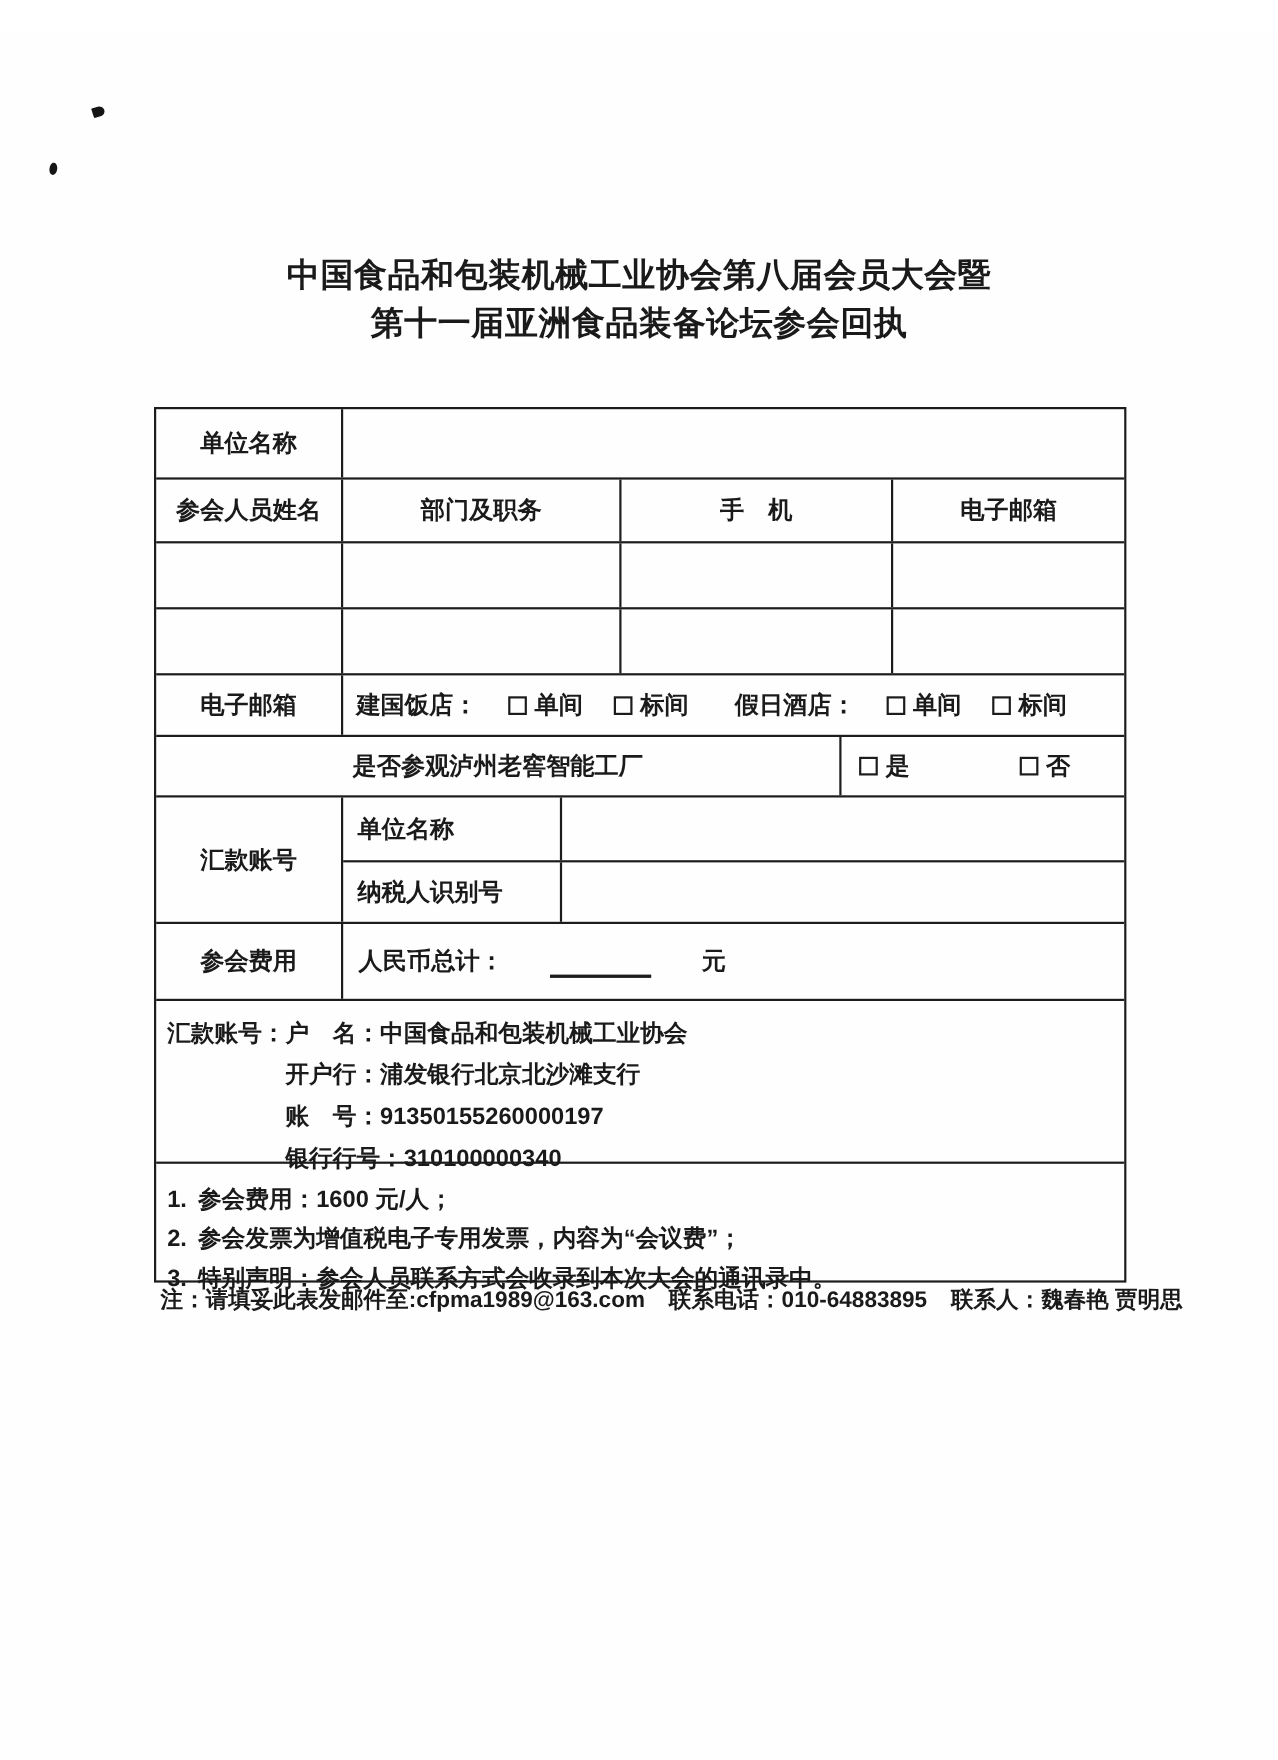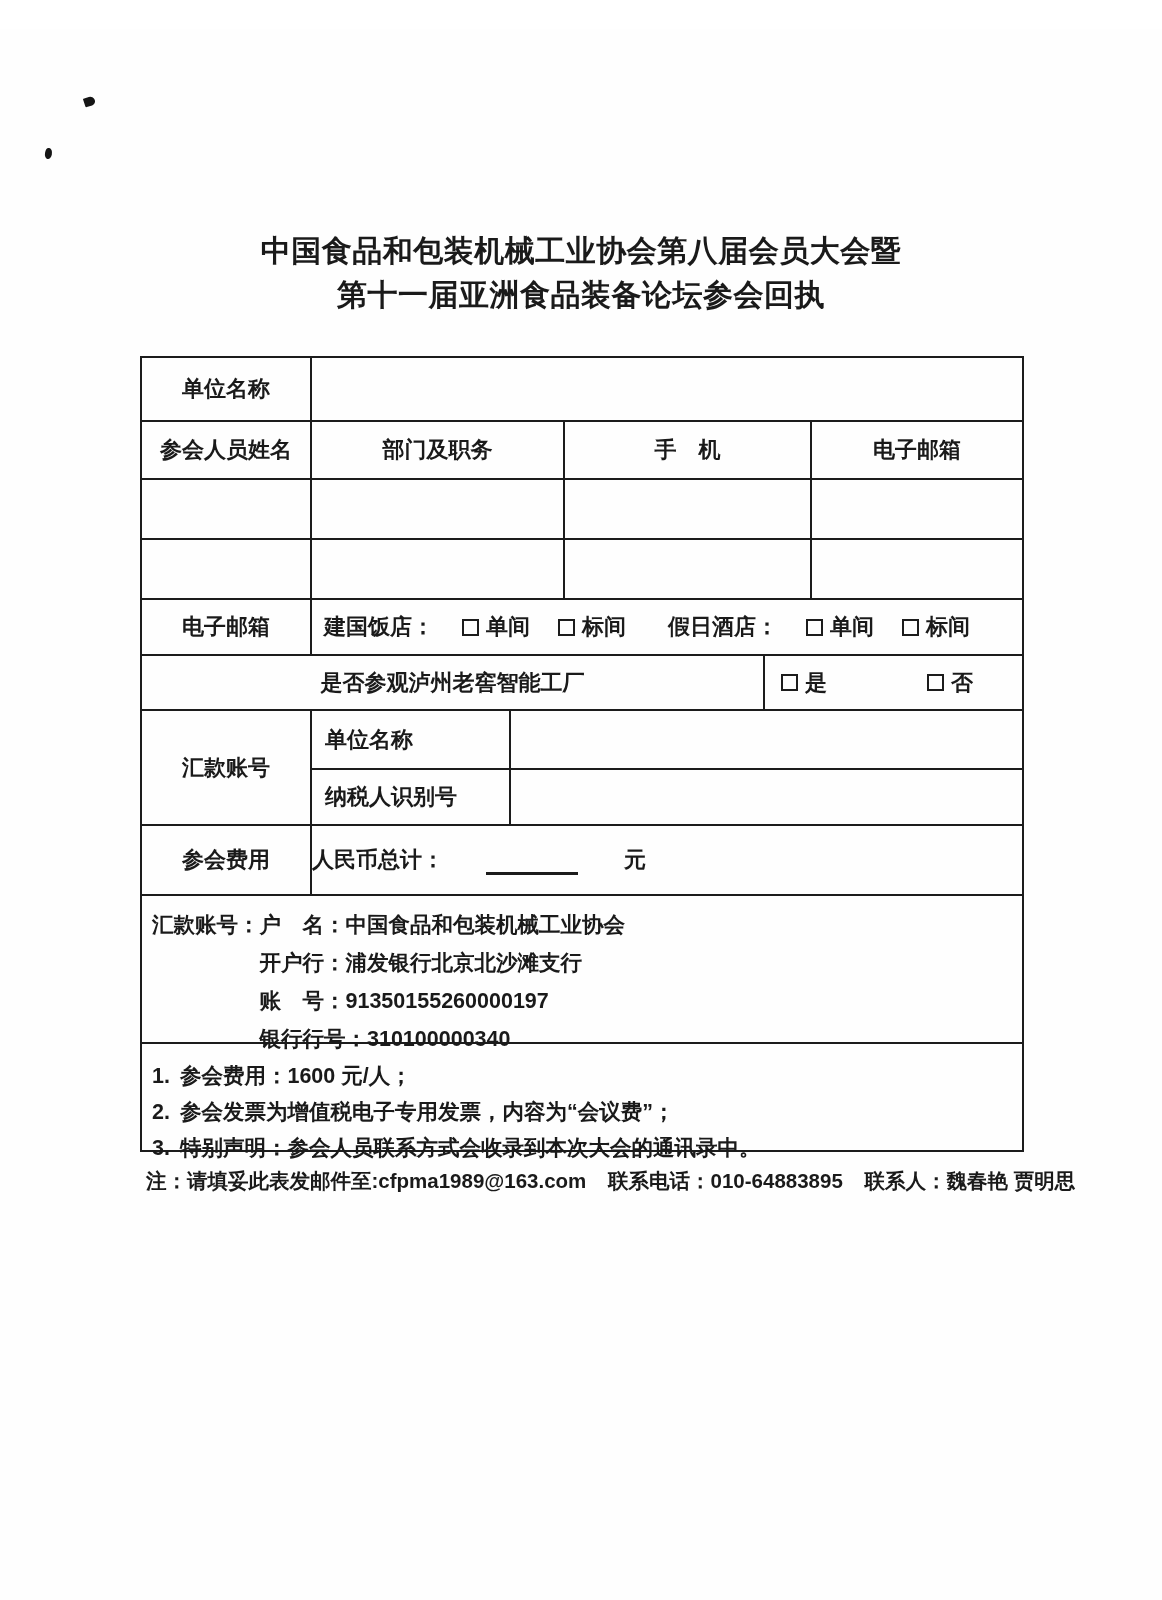--- a/index.html
+++ b/index.html
@@ -14,21 +14,21 @@
     background:#151515; border-radius:1px 8px 7px 2px; transform:rotate(-18deg); }
   .speck-b { position:absolute; left:45px; top:119px; width:7px; height:11px;
     background:#151515; border-radius:45% 60% 50% 55%; transform:rotate(12deg); }
 
   
   .title-wrap { position:absolute; top:200px; left:0; width:100%; text-align:center; }
   .title-line { font-size:30px; font-weight:700; line-height:44px; letter-spacing:0.5px; }
 
   
   .form-table {
-    position:absolute; left:140px; top:327px; width:884px;
+    position:absolute; left:140px; top:341px; width:884px;
     border:2.5px solid #1c1c1c; box-sizing:border-box; background:#fefefe;
   }
   .trow { display:flex; box-sizing:border-box; align-items:stretch; }
   .trow + .trow { border-top:2px solid #1c1c1c; }
   .cell { box-sizing:border-box; display:flex; align-items:center;
     font-weight:700; font-size:22px; min-width:0; }
   .cell + .cell { border-left:2px solid #1c1c1c; }
   .center { justify-content:center; text-align:center; }
   .c-label { flex:0 0 168px; justify-content:center; }
   .fill { flex:1 1 auto; }
@@ -151,21 +151,21 @@
         </div>
         <div class="trow" style="flex:1;border-top:2px solid #1c1c1c;">
           <div class="cell w197 sub-label" style="border-left:none;">纳税人识别号</div>
           <div class="cell fill"></div>
         </div>
       </div>
     </div>
 
     <div class="trow h70">
       <div class="cell c-label">参会费用</div>
-      <div class="cell fill" style="">
+      <div class="cell fill" style="padding-left:14px;">
         <span>人民币总计：</span>
         <span class="blank-line"></span>
         <span>元</span>
       </div>
     </div>
 
     <div class="trow h148">
       <div class="remit fill">
         <span>汇款账号：</span>
         <div class="remit-lines">

